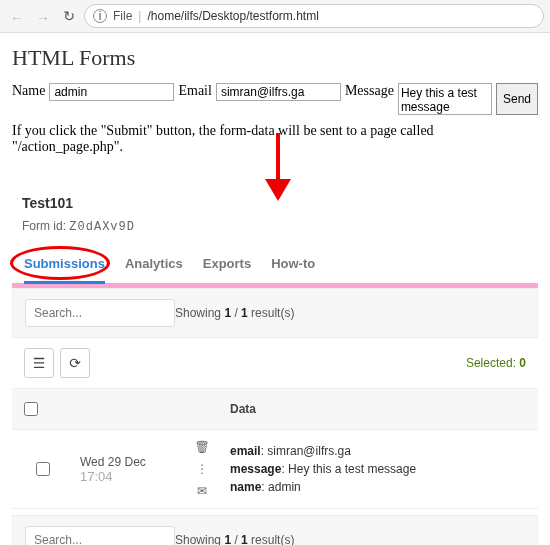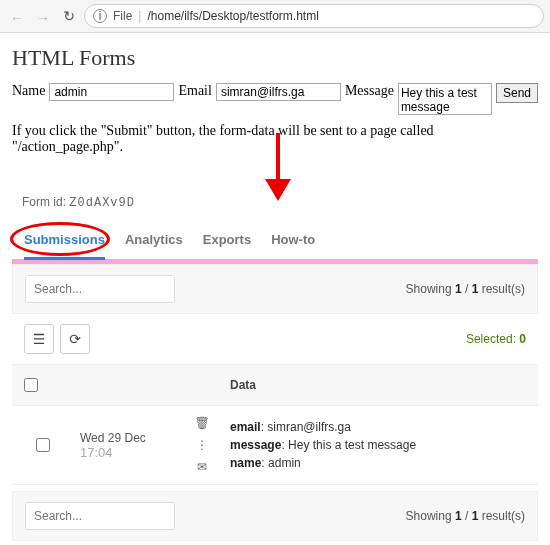--- a/index.html
+++ b/index.html
@@ -86,21 +86,21 @@
     height: 32px;
     padding: 2px;
     resize: none;
   }
   .send-btn {
     font-family: Arial, sans-serif;
     font-size: 12px;
     padding: 1px 6px;
     border: 1px solid #888;
     background: #efefef;
-    height: 20px;
+    height: 32px;
   }
   .hint {
     font-family: "Times New Roman", serif;
     font-size: 14px;
     margin: 8px 0 12px 0;
     color: #000;
   }
   
   .arrow {
     position: absolute;
@@ -174,21 +174,21 @@
     border: 3px solid #e00;
     border-radius: 50%;
     pointer-events: none;
   }
   .gray-block {
     background: #f7f7f7;
     border: 1px solid #eee;
     padding: 10px 12px;
     display: flex;
     align-items: center;
-    justify-content: space-between;
+    justify-content: flex-start;
   }
   .search-input {
     border: 1px solid #ddd;
     background: #fff;
     padding: 6px 8px;
     font-size: 12px;
     border-radius: 3px;
     width: 150px;
     color: #333;
   }
@@ -282,20 +282,21 @@
 
   <p class="hint">If you click the "Submit" button, the form-data will be sent to a page called "/action_page.php".</p>
 
   <div class="arrow">
     <div class="arrow-line"></div>
     <div class="arrow-head"></div>
   </div>
 
   <div class="panel">
     <div class="panel-hdr">
+      <div class="form-name">Test101</div>
       <div class="form-id">
         <span>Form id:</span>
         <span class="form-id-val">Z0dAXv9D</span>
       </div>
     </div>
 
     <div class="tabs">
       <div class="circle-mark"></div>
       <div class="tab active">Submissions</div>
       <div class="tab">Analytics</div>

